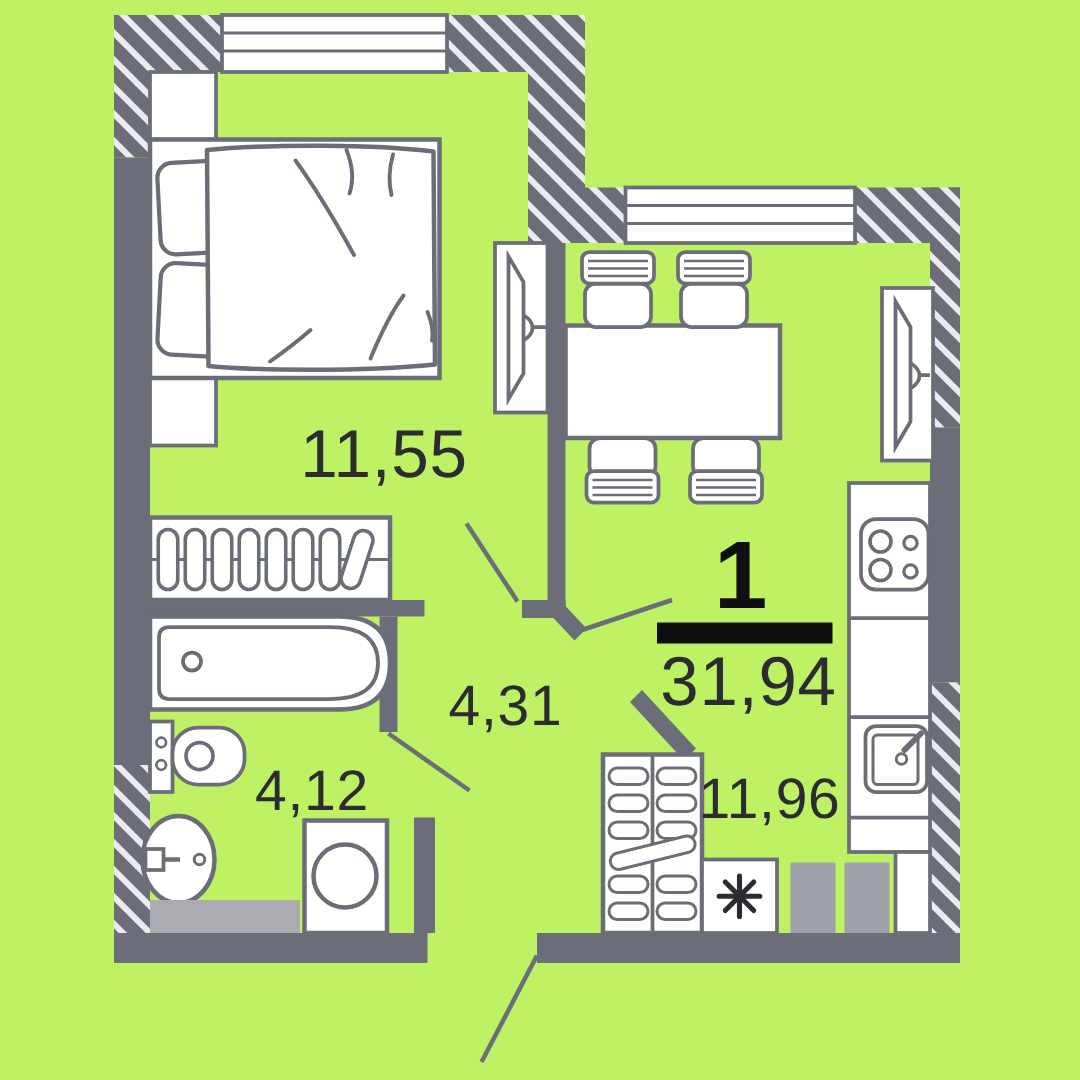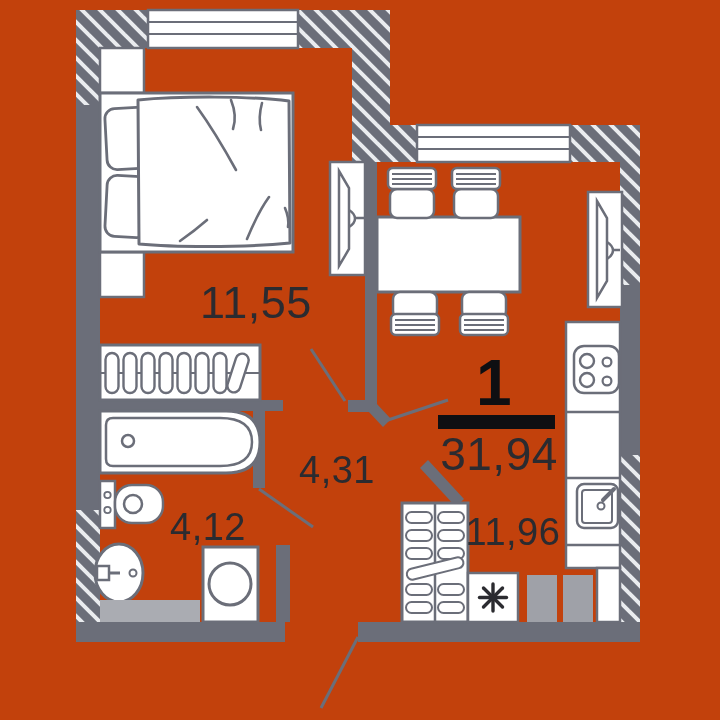--- a/index.html
+++ b/index.html
@@ -1,20 +1,20 @@
 <!DOCTYPE html>
 <html style="--wall: #6b6e79; --hatch_line: #eaecef; --text: #2b2b30; --dark: #0f0f12; --appliance_fill: #9fa1a8; --cabinet_fill: #aaacb2;"><head>
 <meta charset="utf-8">
 <style>
   :root{
     --wall:#6b6e79; --hatch_line:#eaecef; --text:#2b2b30; --dark:#0f0f12;
     --appliance_fill:#9fa1a8; --cabinet_fill:#aaacb2;
   }
   html,body{margin:0;padding:0;background:#fff;}
-  .stage{width:720px;height:720px;position:relative;background:#c2410c;overflow:hidden;}
+  .stage{width:720px;height:720px;position:relative;background:#bef264;overflow:hidden;}
   svg{display:block;}
   .hatch{fill:url(#hatchPat);}
   .wall{fill:var(--wall);}
   .fw{fill:#fff;stroke:var(--wall);}
   .ln{fill:none;stroke:var(--wall);}
   .app{fill:var(--appliance_fill);}
   .cab{fill:var(--cabinet_fill);}
   .hlin{stroke:var(--hatch_line);}
   .lbl{font-family:"Liberation Sans",sans-serif;fill:var(--text);letter-spacing:.5px;}
   .lbl-room{font-size:38px;}

